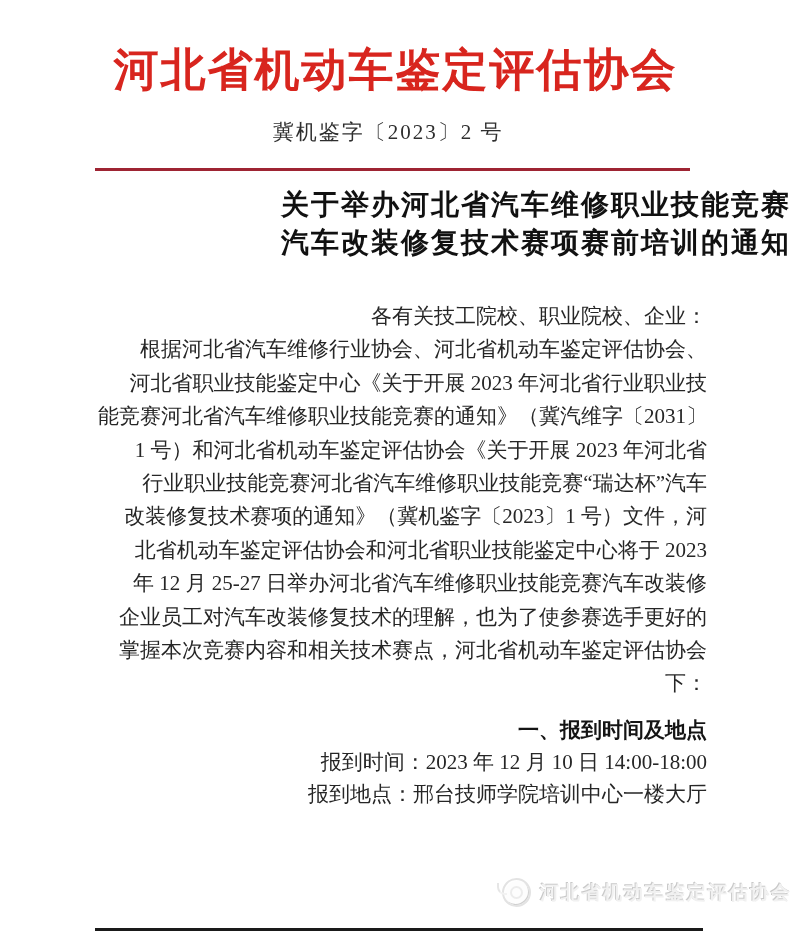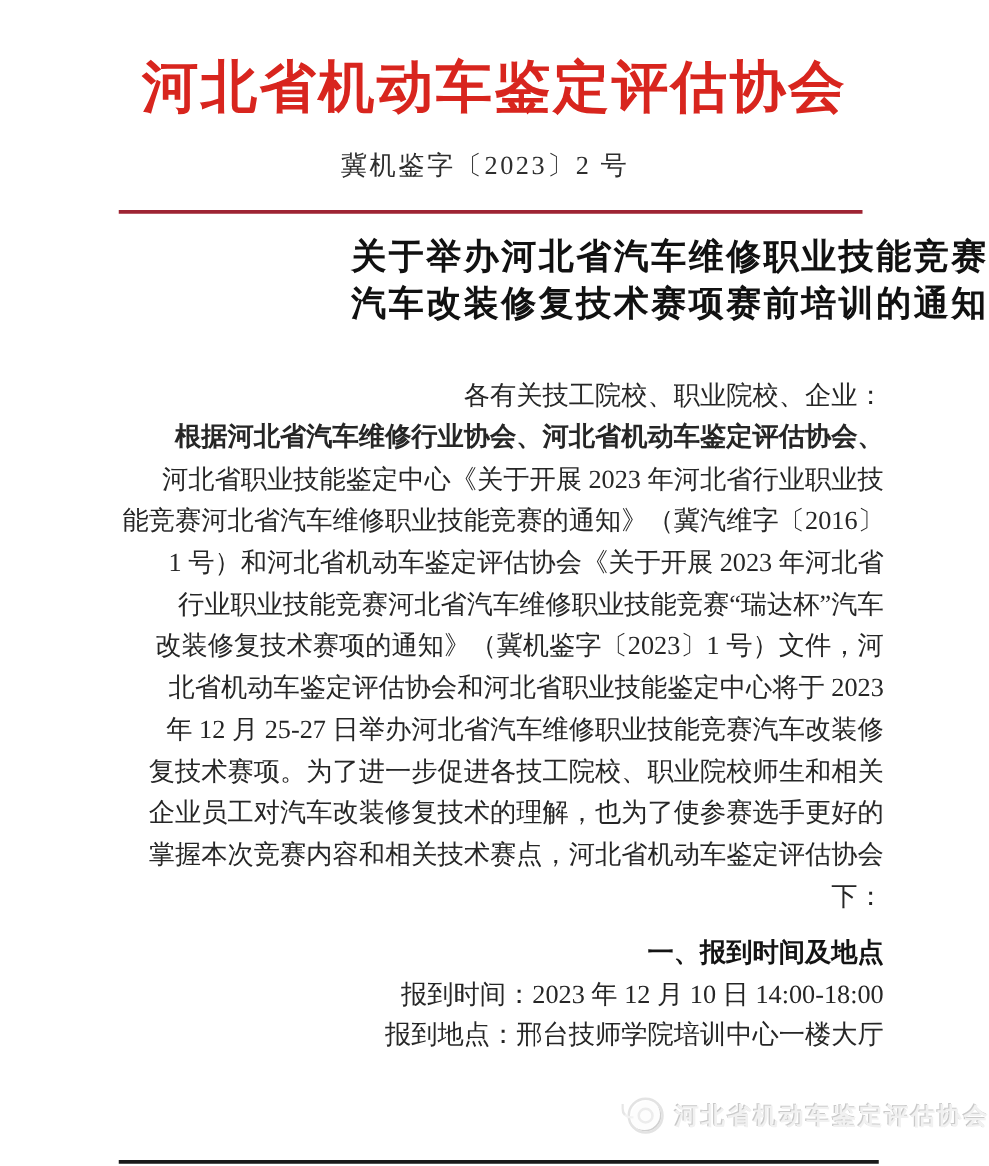--- a/index.html
+++ b/index.html
@@ -55,21 +55,21 @@
   .body-block {
     position: absolute;
     top: 300px; left: 95px;
     width: 612px;
     font-size: 21px;
     line-height: 33.4px;
     color: #262626;
     text-align: right;
   }
   .body-line { white-space: nowrap; }
-  .body-line.indent { text-indent: 2em; font-weight: bold; }
+  .body-line.indent { text-indent: 2em; }
   .section-heading {
     font-family: "Liberation Sans", sans-serif;
     font-weight: bold;
     color: #141414;
     text-indent: 2em;
     margin-top: 13px;
     line-height: 32px;
     white-space: nowrap;
   }
   .detail-lines .body-line { text-indent: 2em; line-height: 32px; }
@@ -138,27 +138,26 @@
       <div class="notice-title-line">关于举办河北省汽车维修职业技能竞赛</div>
       <div class="notice-title-line">汽车改装修复技术赛项赛前培训的通知</div>
     </div>
 
   <div class="body-block">
     <div class="body-line">各有关技工院校、职业院校、企业：</div>
 
     <div>
         <div class="body-line indent">根据河北省汽车维修行业协会、河北省机动车鉴定评估协会、</div>
         <div class="body-line">河北省职业技能鉴定中心《关于开展 2023 年河北省行业职业技</div>
-        <div class="body-line">能竞赛河北省汽车维修职业技能竞赛的通知》（冀汽维字〔2016〕</div>
+        <div class="body-line">能竞赛河北省汽车维修职业技能竞赛的通知》（冀汽维字〔2031〕</div>
         <div class="body-line">1 号）和河北省机动车鉴定评估协会《关于开展 2023 年河北省</div>
         <div class="body-line">行业职业技能竞赛河北省汽车维修职业技能竞赛“瑞达杯”汽车</div>
         <div class="body-line">改装修复技术赛项的通知》（冀机鉴字〔2023〕1 号）文件，河</div>
         <div class="body-line">北省机动车鉴定评估协会和河北省职业技能鉴定中心将于 2023</div>
         <div class="body-line">年 12 月 25-27 日举办河北省汽车维修职业技能竞赛汽车改装修</div>
-        <div class="body-line">复技术赛项。为了进一步促进各技工院校、职业院校师生和相关</div>
         <div class="body-line">企业员工对汽车改装修复技术的理解，也为了使参赛选手更好的</div>
         <div class="body-line">掌握本次竞赛内容和相关技术赛点，河北省机动车鉴定评估协会</div>
         <div class="body-line">下：</div>
       </div>
 
     <div class="section-heading">一、报到时间及地点</div>
 
     <div class="detail-lines">
         <div class="body-line">报到时间：2023 年 12 月 10 日 14:00-18:00</div>
         <div class="body-line">报到地点：邢台技师学院培训中心一楼大厅</div>

